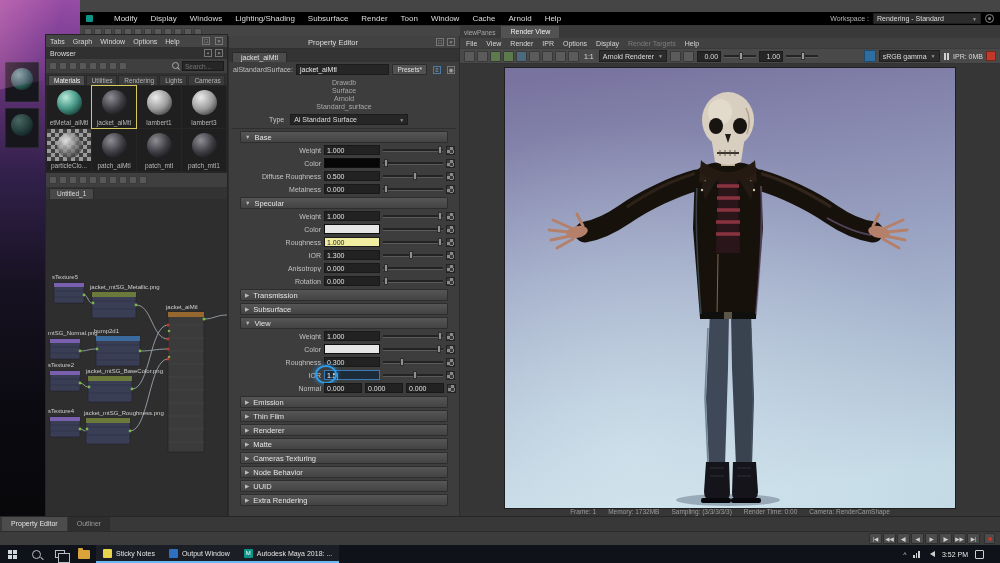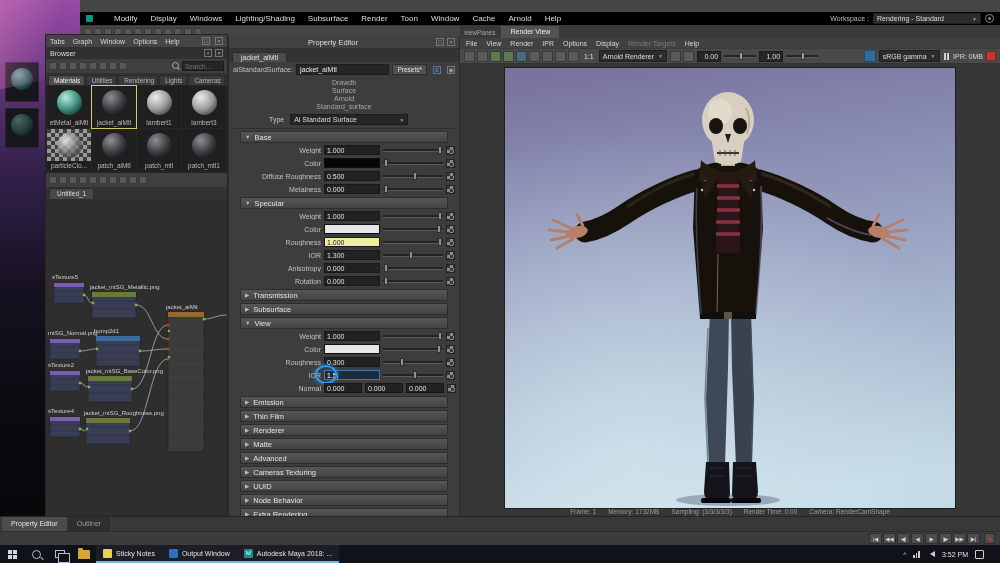--- a/index.html
+++ b/index.html
@@ -407,33 +407,29 @@
           <div class="pe-sec">
             <span class="tri">▶</span>
             <span class="pe-sec-title">Renderer</span>
           </div>
           <div class="pe-sec">
             <span class="tri">▶</span>
             <span class="pe-sec-title">Matte</span>
           </div>
           <div class="pe-sec">
             <span class="tri">▶</span>
-            <span class="pe-sec-title">Advanced</span>
-          </div>
-          <div class="pe-sec">
-            <span class="tri">▶</span>
             <span class="pe-sec-title">Cameras Texturing</span>
           </div>
           <div class="pe-sec">
             <span class="tri">▶</span>
+            <span class="pe-sec-title">Node Behavior</span>
+          </div>
+          <div class="pe-sec">
+            <span class="tri">▶</span>
             <span class="pe-sec-title">UUID</span>
-          </div>
-          <div class="pe-sec">
-            <span class="tri">▶</span>
-            <span class="pe-sec-title">Node Behavior</span>
           </div>
           <div class="pe-sec">
             <span class="tri">▶</span>
             <span class="pe-sec-title">Extra Rendering</span>
           </div>
         </div>
     </div>
 
     <div class="rv">
       <div class="rv-tabs">

